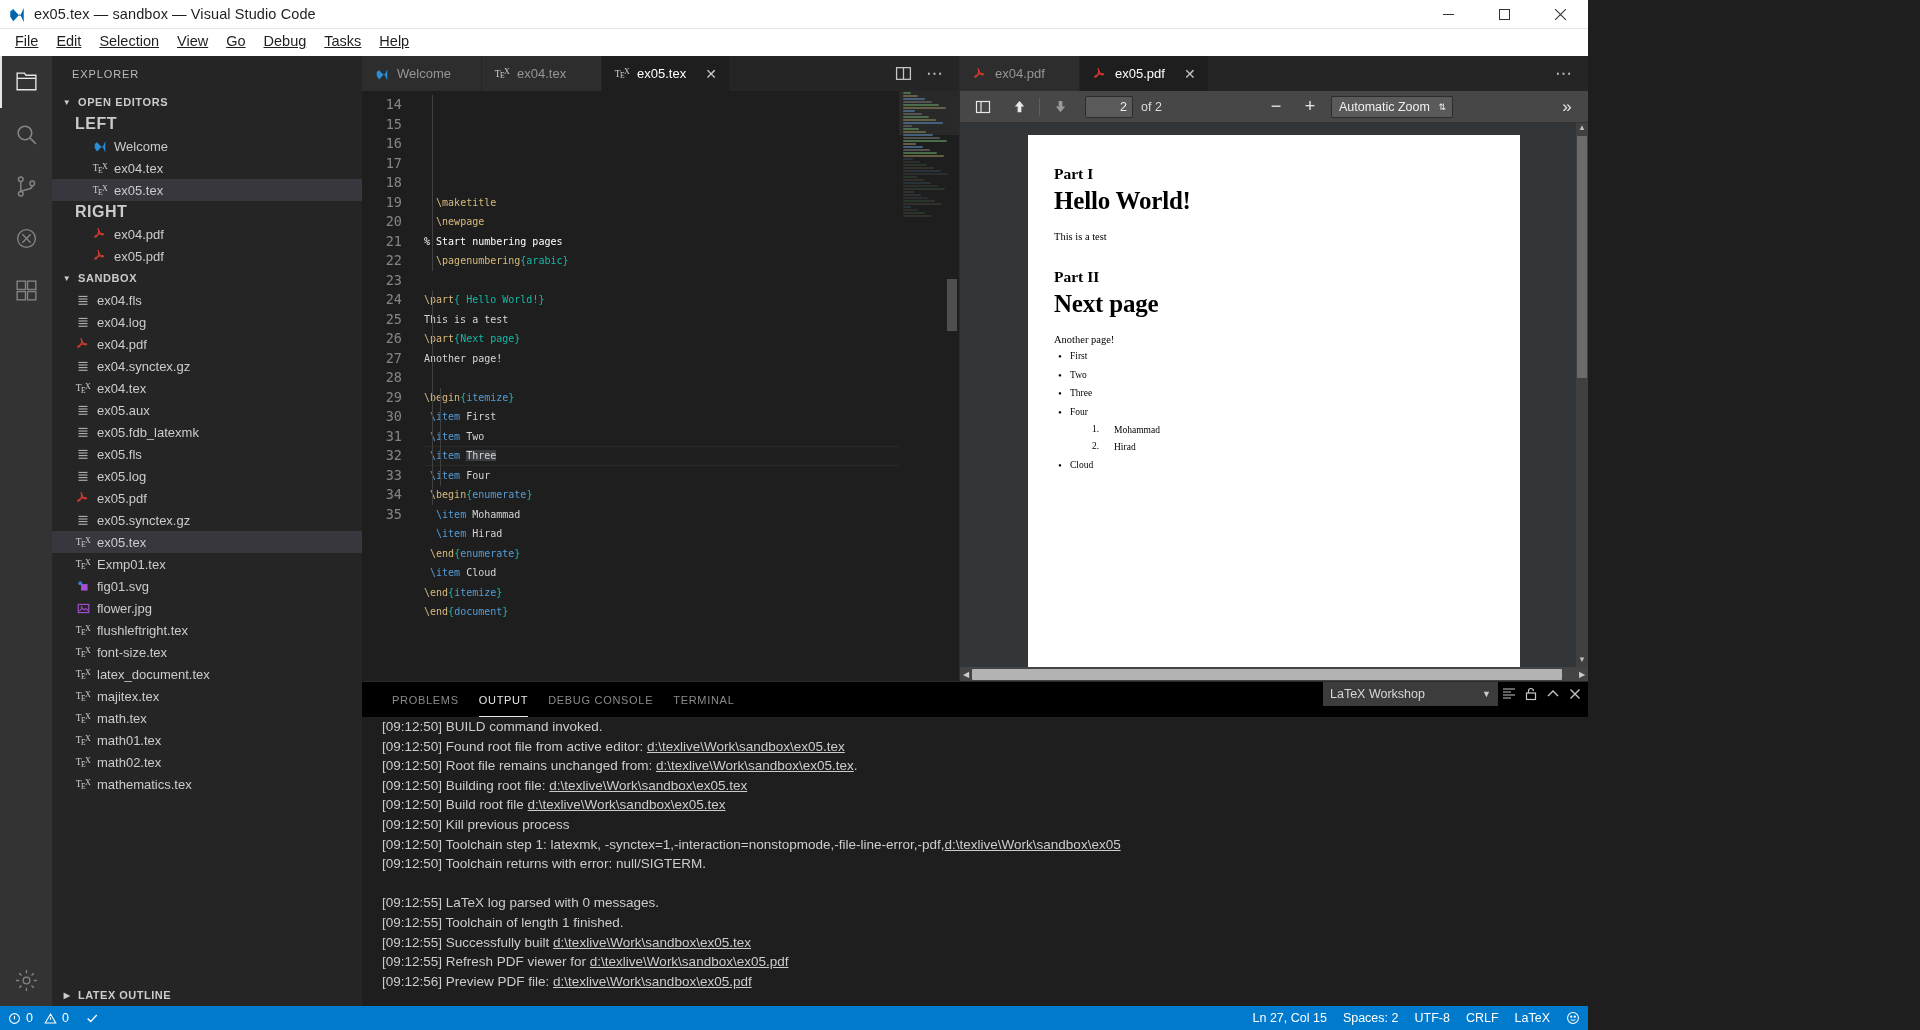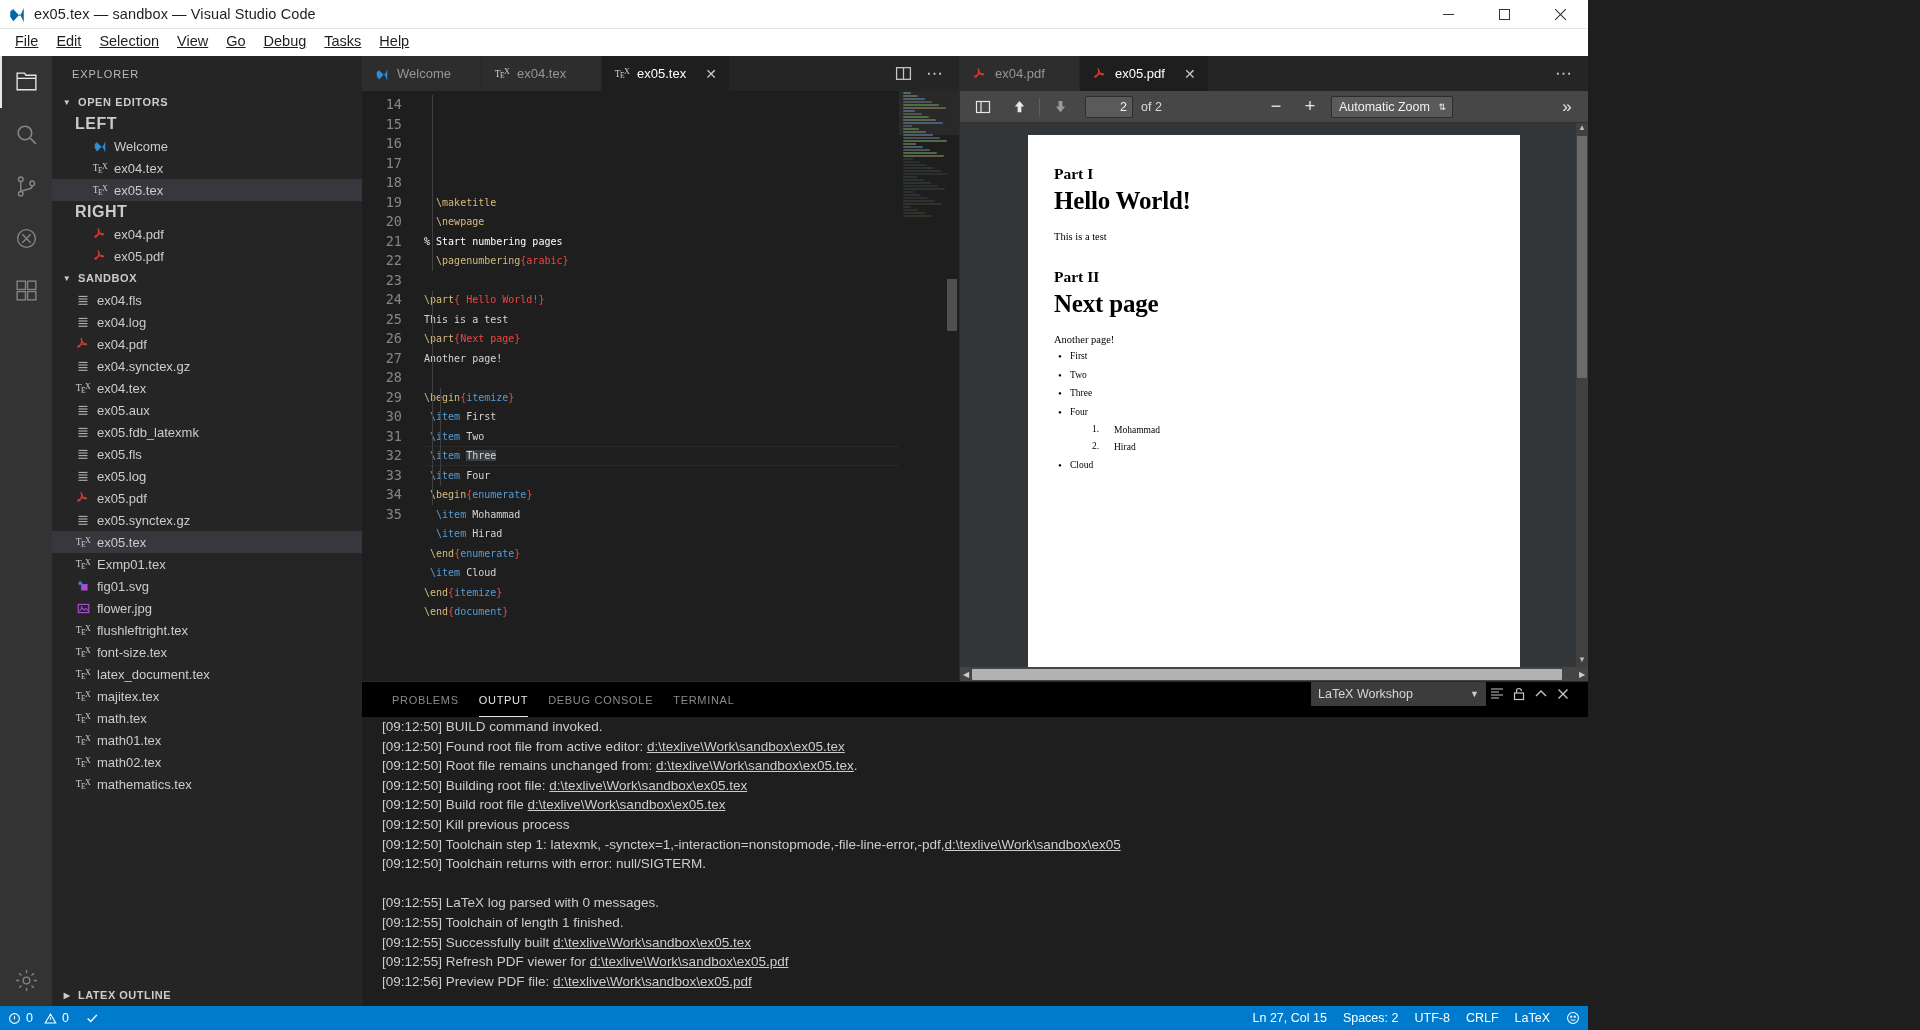--- a/index.html
+++ b/index.html
@@ -119,21 +119,21 @@
     padding-right: 22px; user-select: none;
   }
   .code {
     flex: 1; padding-top: 4px; color: #d4d4d4;
     font-family: "DejaVu Sans Mono", monospace; font-size: 10px; line-height: 19.5px;
     white-space: pre; overflow: hidden; position: relative;
   }
   .code .ln { height: 19.5px; }
   .code .ln.current { background: #1f1f1f; box-shadow: inset 0 1px 0 #282828, inset 0 -1px 0 #282828; }
   .cmd { color: #d7ba7d; }
-  .brc { color: #ef4444; }
+  .brc { color: #14b8a6; }
   .env { color: #569cd6; }
   .com { color: #ffffff; }
   .itm { color: #569cd6; }
   .txt { color: #d4d4d4; }
   .sel { background: #3a3d41; }
   .guide { position: absolute; width: 1px; background: #404040; }
 
   .minimap {
     position: absolute; right: 0; top: 0; bottom: 0; width: 60px; background: #1e1e1e;
     overflow: hidden;
@@ -185,21 +185,21 @@
 
   
   .panel { height: 325px; background: #1e1e1e; flex: none; display: flex; flex-direction: column; border-top: 1px solid #2b2b2b; }
   .panel-head { height: 35px; display: flex; align-items: flex-start; flex: none; background: #000000; }
   .panel-tab {
     padding: 0 10px; height: 35px; display: flex; align-items: center;
     font-size: 11px; letter-spacing: .7px; color: #8a8a8a; text-transform: uppercase; position: relative;
   }
   .panel-tab.active { color: #e7e7e7; }
   .panel-tab.active::after { content: ''; position: absolute; left: 10px; right: 10px; bottom: 0; height: 1px; background: #e7e7e7; }
-  .panel-right { margin-left: auto; display: flex; align-items: center; padding-right: 14px; }
+  .panel-right { margin-left: auto; display: flex; align-items: center; padding-right: 2px; }
   .panel-select {
     height: 24px; min-width: 175px; background: #3c3c3c; border: 1px solid #3c3c3c;
     color: #d6d6d6; font-size: 12.5px; display: flex; align-items: center;
     padding: 0 6px; position: relative;
   }
   .panel-select .chev { margin-left: auto; font-size: 9px; color: #ccc; }
   .panel-icon { width: 22px; height: 22px; display: flex; align-items: center; justify-content: center; color: #c5c5c5; }
   .panel-body {
     flex: 1; overflow: hidden; padding: 0 0 0 20px; color: #cccccc;
     font-family: "Liberation Sans", sans-serif; font-size: 13.5px; line-height: 19.6px;

